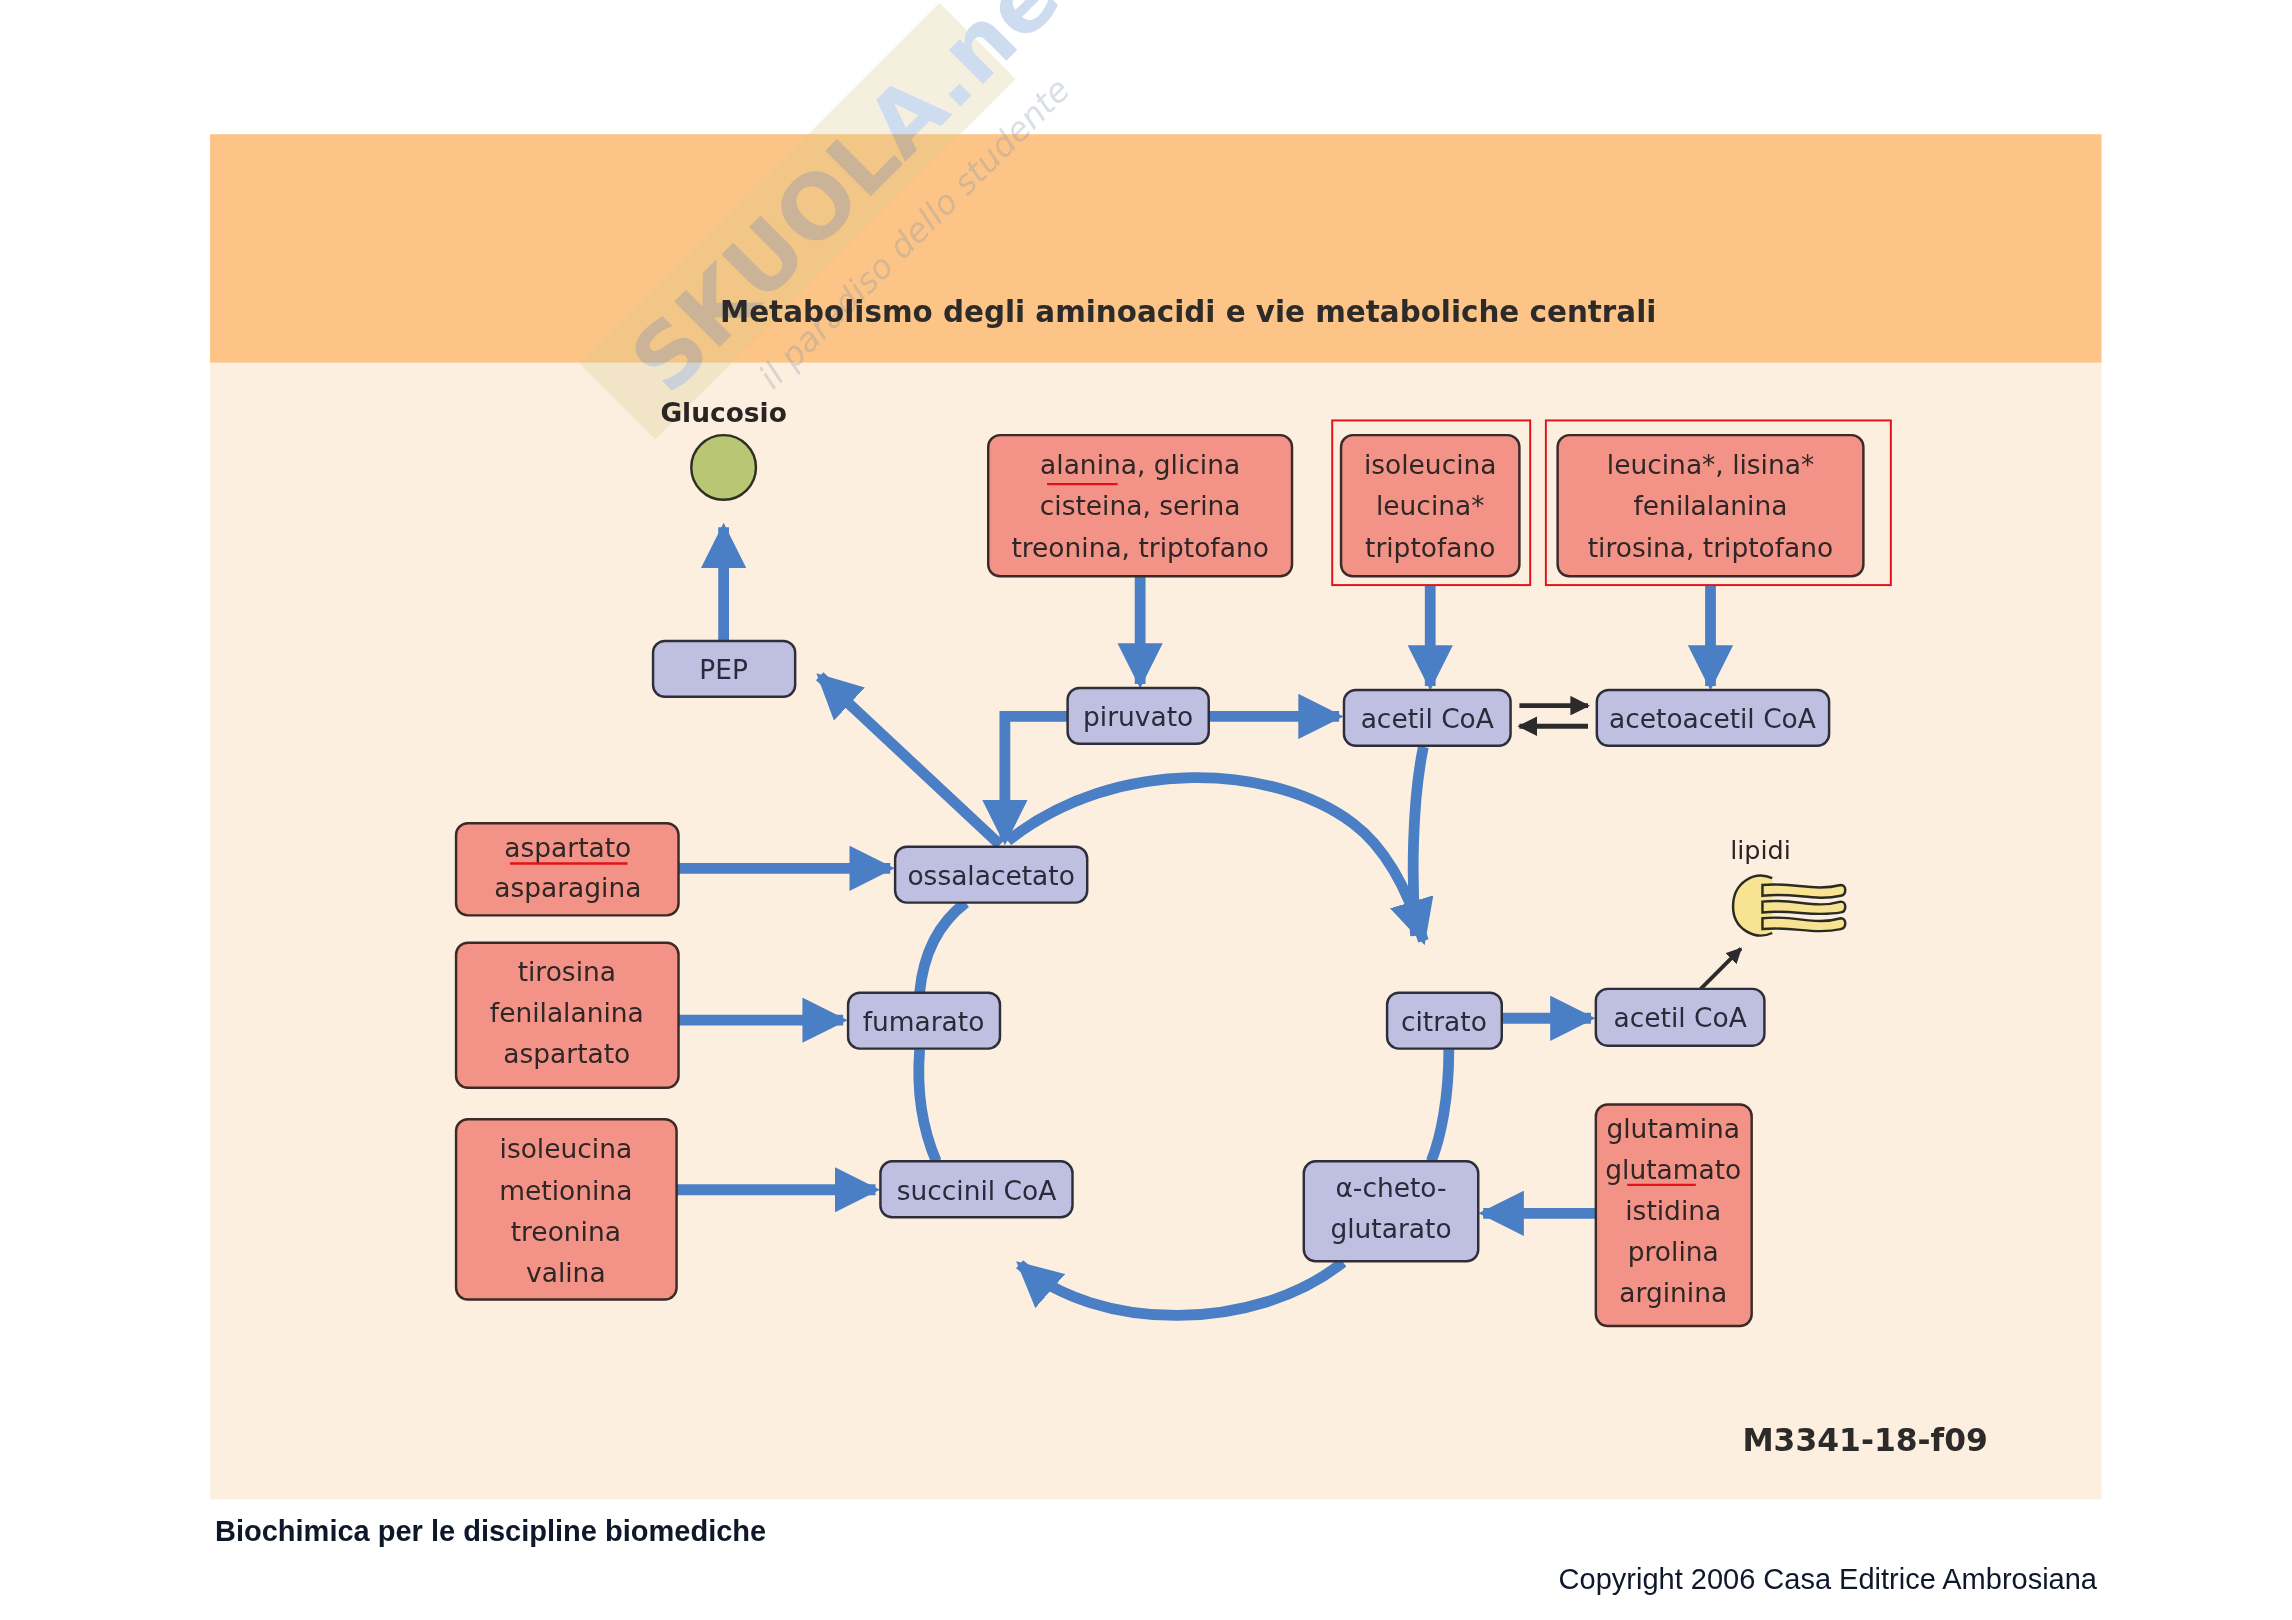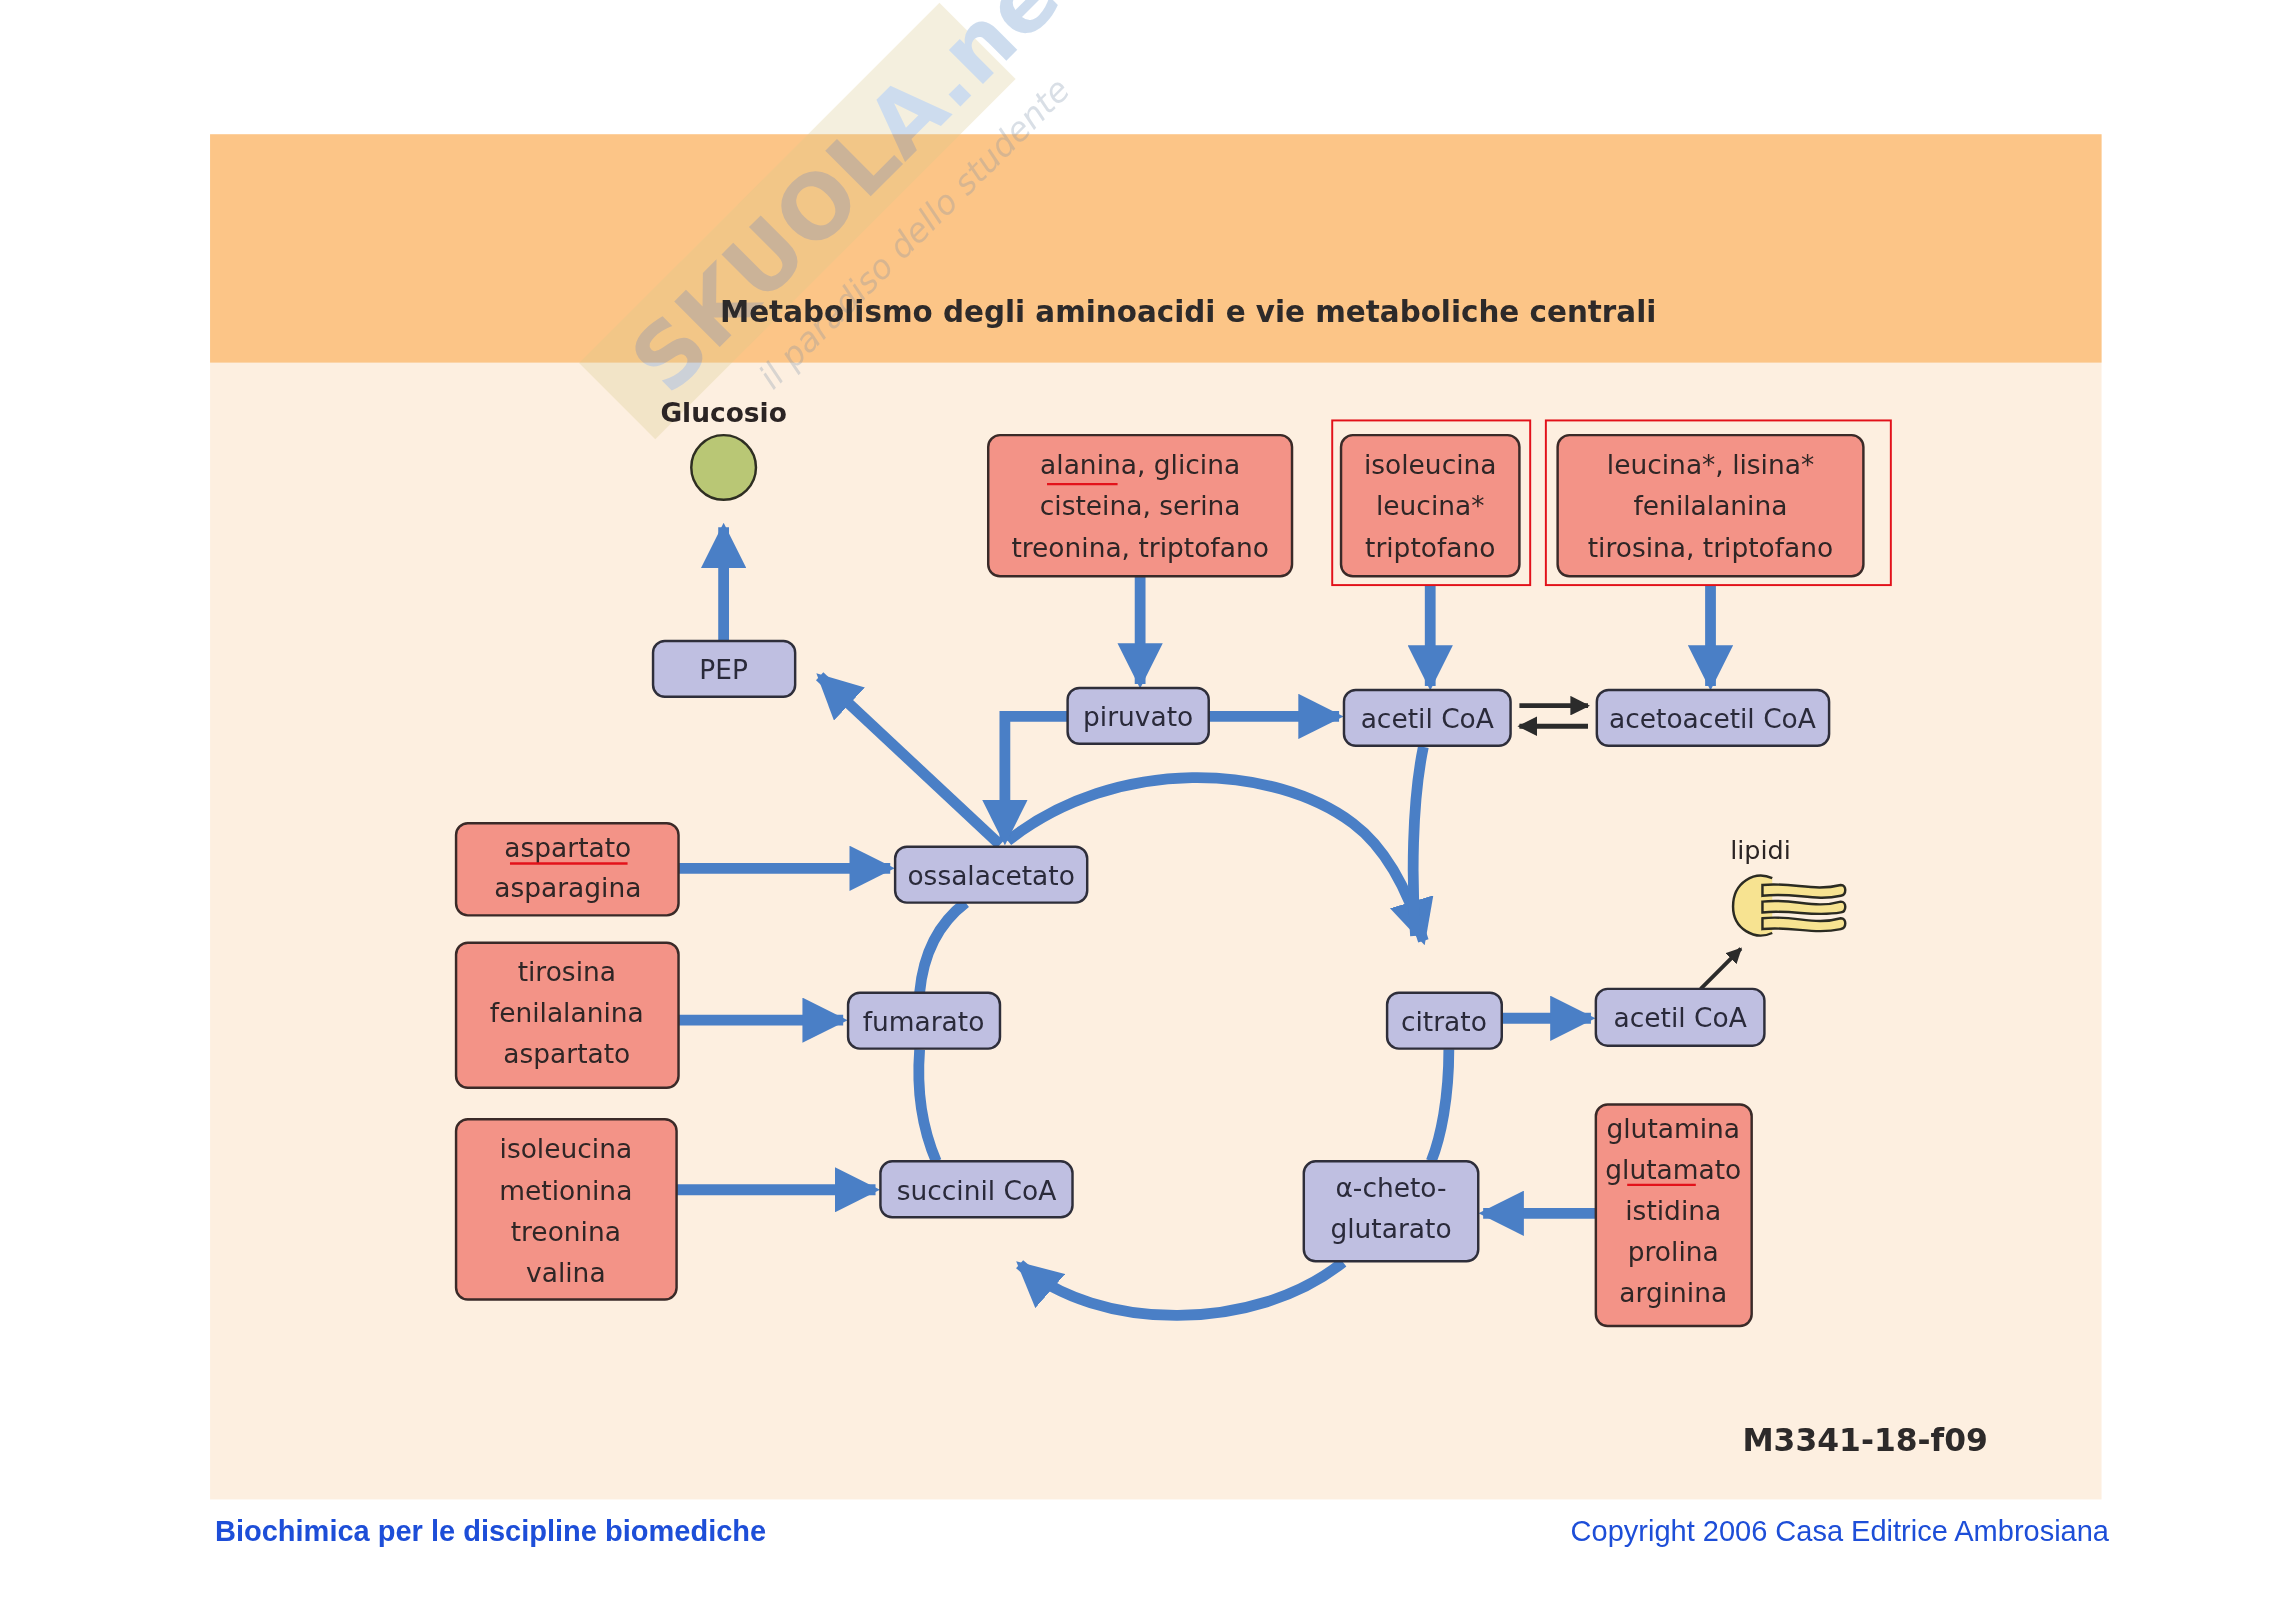--- a/index.html
+++ b/index.html
@@ -8,23 +8,23 @@
   #fig { position:absolute; left:0; top:0; }
   .t { font-family:"DejaVu Sans", sans-serif; fill:#2b2424; }
   .title { font-family:"DejaVu Sans", sans-serif; font-weight:bold; font-size:30px; fill:#2d2a2a; }
   .box-red { fill:#f39387; stroke:#3a2a28; stroke-width:2.5; }
   .box-blue { fill:#bfbfe1; stroke:#2e2e3a; stroke-width:2.5; }
   .frame { fill:none; stroke:#e2111a; stroke-width:2; }
   .flow { stroke:#4a7fc6; fill:none; stroke-width:11; }
   .lbl { font-family:"DejaVu Sans", sans-serif; font-size:27px; fill:#2f2626; }
   .lbl-b { font-family:"DejaVu Sans", sans-serif; font-size:27px; fill:#2a2a3a; }
   .ul { stroke:#e3121a; stroke-width:2.5; }
-  .footer { position:absolute; top:1515px; font-family:"Liberation Sans", sans-serif; font-size:29px; color:#1d4ed8; }
+  .footer { position:absolute; top:1515px; font-family:"Liberation Sans", sans-serif; font-size:29px; color:#0f172a; }
   .footer.left { left:215px; font-weight:bold; }
-  .footer.right { right:184px; }
+  .footer.right { right:196px;margin-top:48px; }
   .code { font-family:"DejaVu Sans", sans-serif; font-weight:bold; font-size:32px; fill:#2d2a2a; }
   .wm { font-family:"DejaVu Sans", sans-serif; }
 </style>
 </head>
 <body>
 
 <svg id="fig" width="2293" height="1620" viewBox="0 0 2339 1653" xmlns="http://www.w3.org/2000/svg">
   <defs>
     <marker id="ahBlue" viewBox="0 0 10 10" refX="9" refY="5" markerWidth="4.2" markerHeight="4.2" orient="auto" markerUnits="strokeWidth">
       <path d="M0,0 L10,5 L0,10 z" fill="#4a7fc6"></path>

